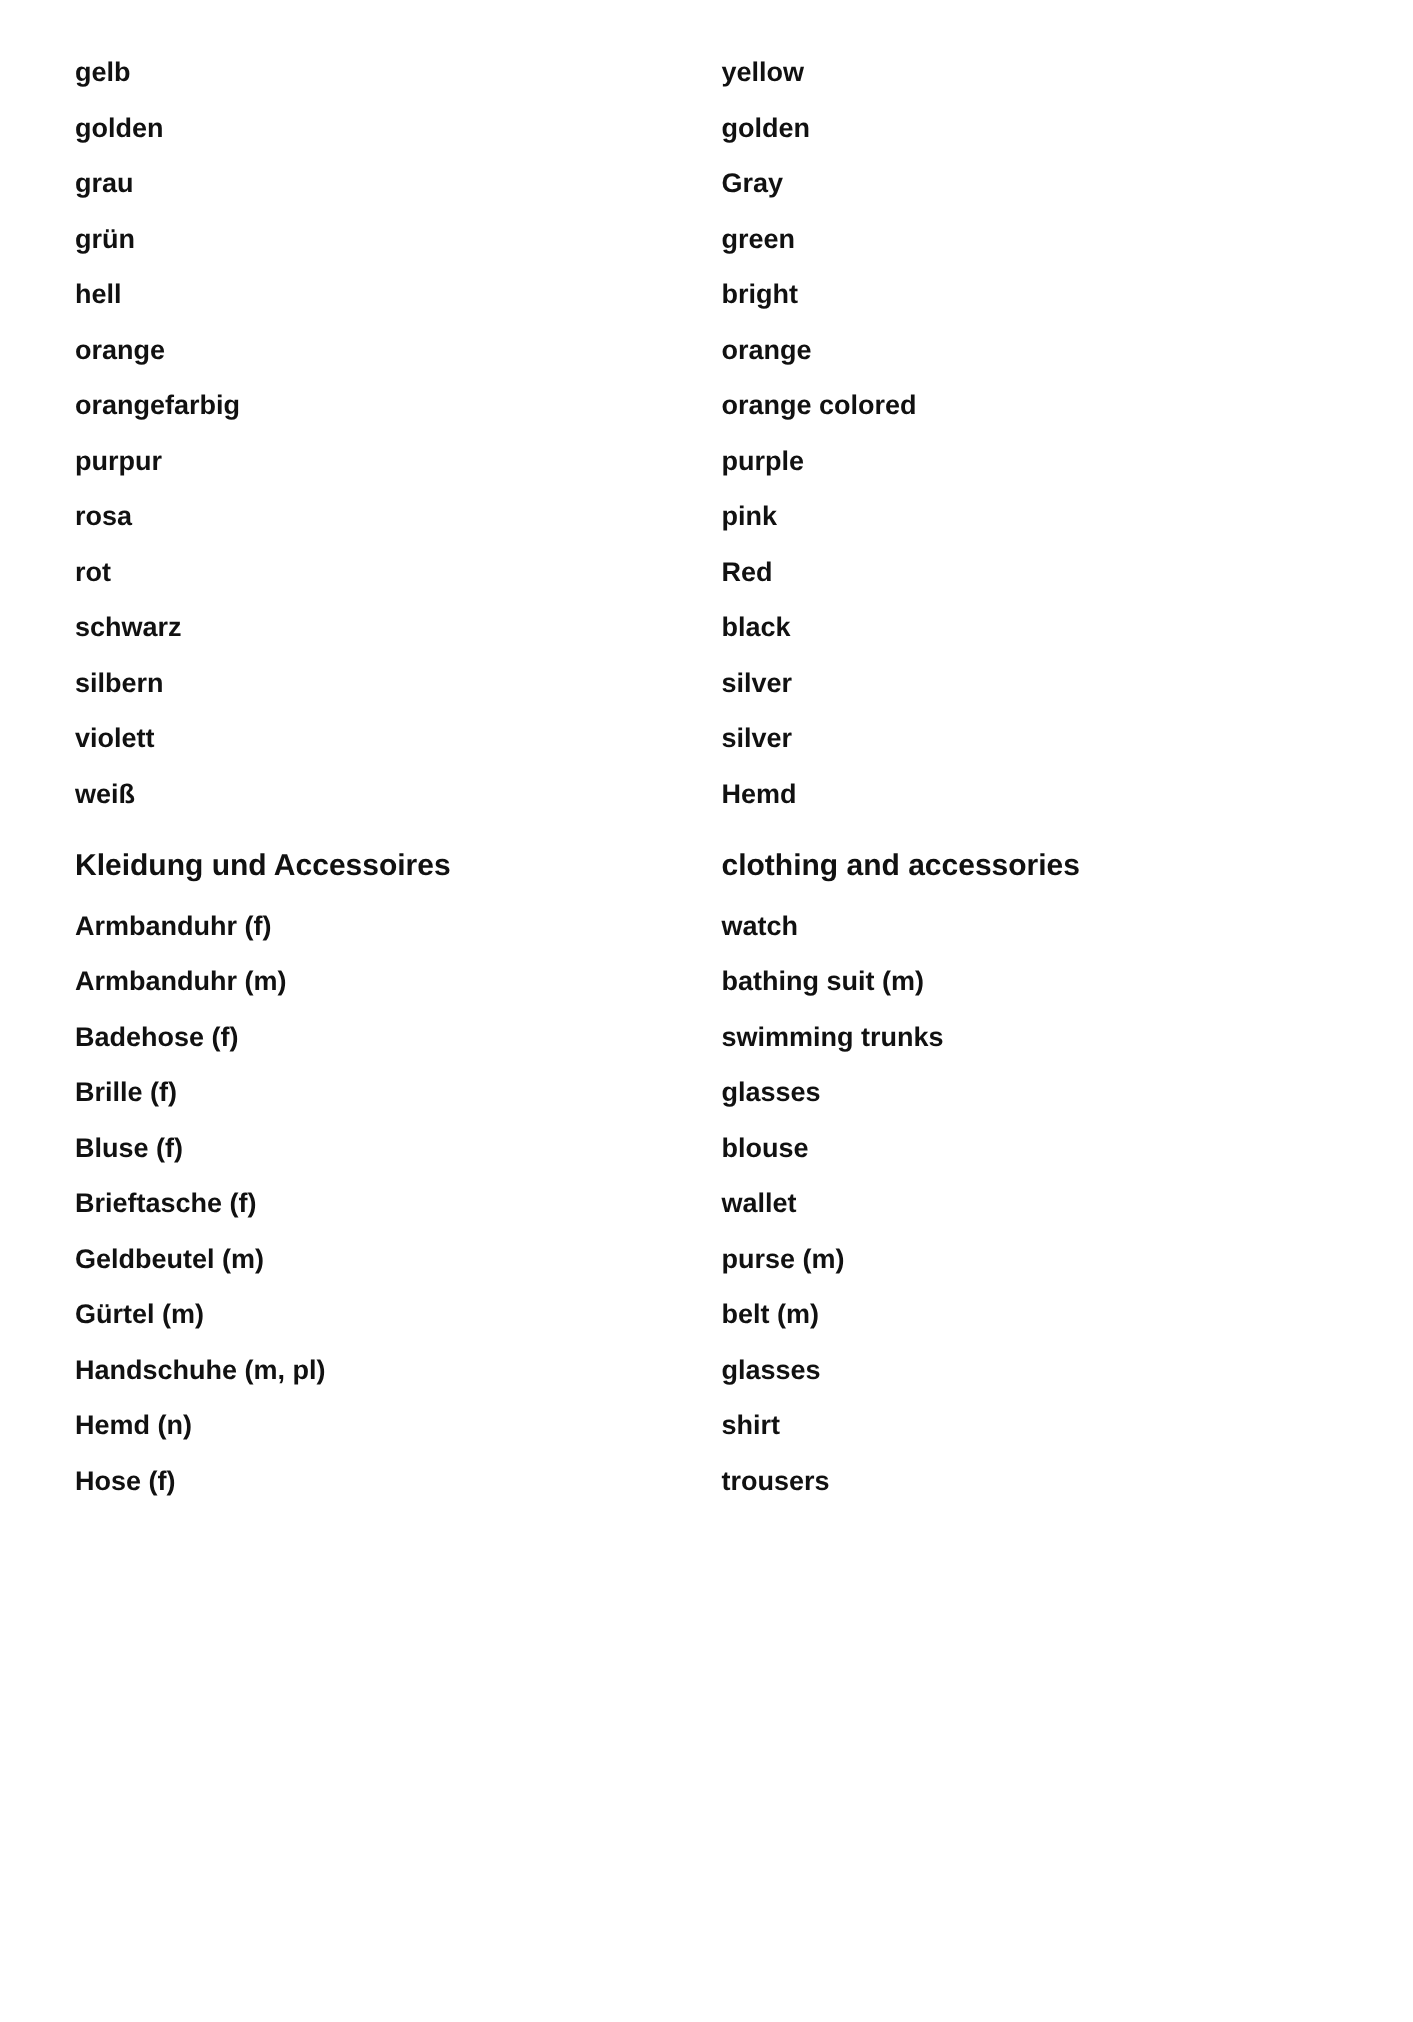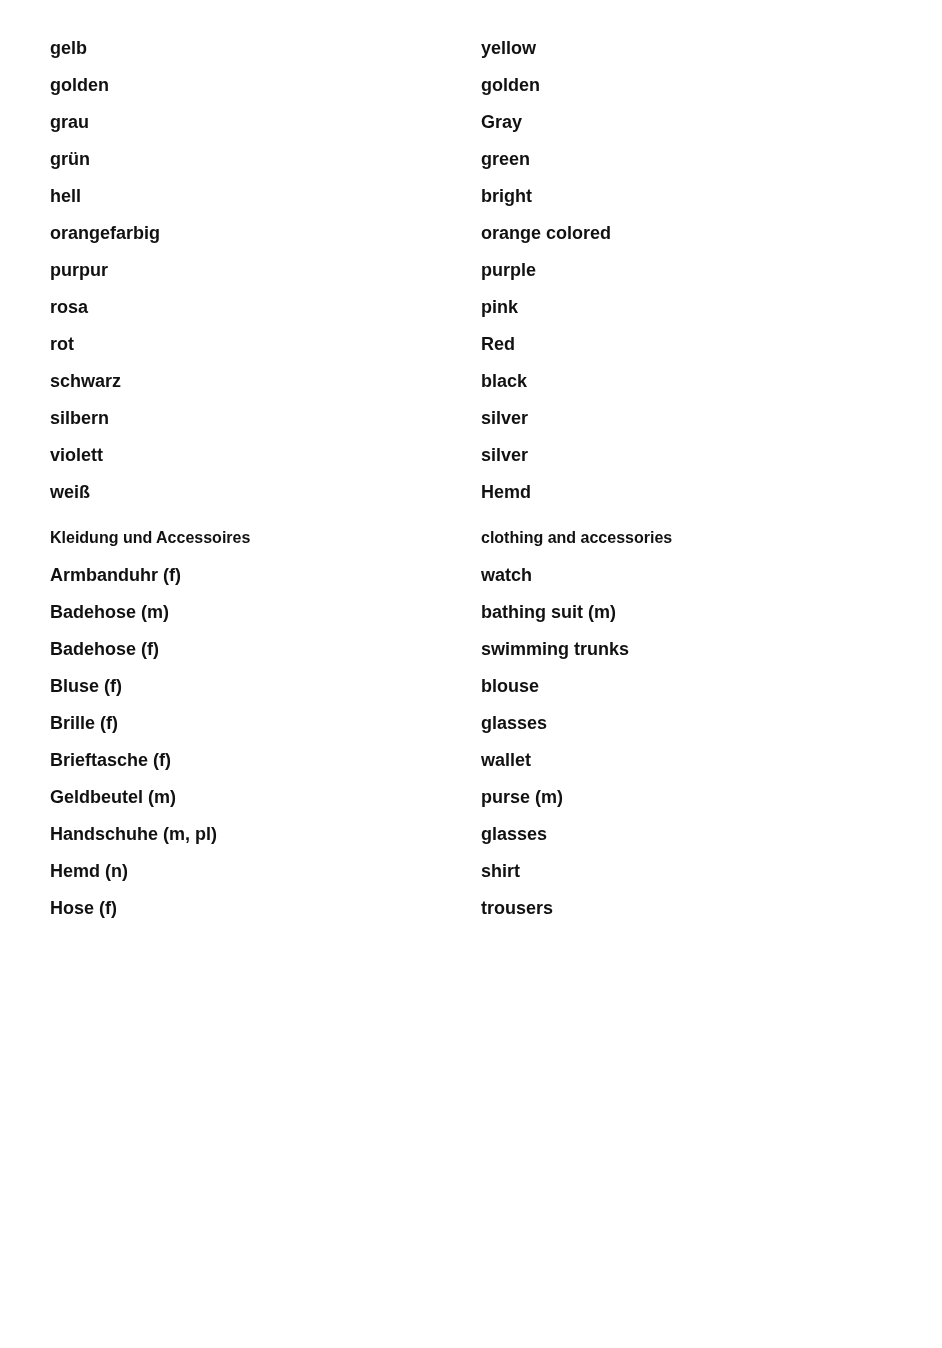--- a/index.html
+++ b/index.html
@@ -20,21 +20,21 @@
       width: 100%;
       border-collapse: collapse;
     }
     .vocab-table td {
       padding: 8px 10px;
       vertical-align: top;
       width: 50%;
     }
     .vocab-table tr.section-header td {
       font-weight: bold;
-      font-size: 16px;
+      font-size: 20px;
       padding-top: 18px;
       padding-bottom: 10px;
     }
     .vocab-table tr.normal-row td {
       font-weight: bold;
     }
   </style>
 </head>
 <body>
 
@@ -52,20 +52,24 @@
         <td>grau</td>
         <td>Gray</td>
       </tr>
       <tr class="normal-row">
         <td>grün</td>
         <td>green</td>
       </tr>
       <tr class="normal-row">
         <td>hell</td>
         <td>bright</td>
+      </tr>
+      <tr class="normal-row">
+        <td>orange</td>
+        <td>orange</td>
       </tr>
       <tr class="normal-row">
         <td>orangefarbig</td>
         <td>orange colored</td>
       </tr>
       <tr class="normal-row">
         <td>purpur</td>
         <td>purple</td>
       </tr>
       <tr class="normal-row">
@@ -94,42 +98,46 @@
       </tr>
       <tr class="section-header">
         <td>Kleidung und Accessoires</td>
         <td>clothing and accessories</td>
       </tr>
       <tr class="normal-row">
         <td>Armbanduhr (f)</td>
         <td>watch</td>
       </tr>
       <tr class="normal-row">
-        <td>Badehose (m)</td>
+        <td>Armbanduhr (m)</td>
         <td>bathing suit (m)</td>
       </tr>
       <tr class="normal-row">
         <td>Badehose (f)</td>
         <td>swimming trunks</td>
       </tr>
       <tr class="normal-row">
+        <td>Brille (f)</td>
+        <td>glasses</td>
+      </tr>
+      <tr class="normal-row">
         <td>Bluse (f)</td>
         <td>blouse</td>
-      </tr>
-      <tr class="normal-row">
-        <td>Brille (f)</td>
-        <td>glasses</td>
       </tr>
       <tr class="normal-row">
         <td>Brieftasche (f)</td>
         <td>wallet</td>
       </tr>
       <tr class="normal-row">
         <td>Geldbeutel (m)</td>
         <td>purse (m)</td>
+      </tr>
+      <tr class="normal-row">
+        <td>Gürtel (m)</td>
+        <td>belt (m)</td>
       </tr>
       <tr class="normal-row">
         <td>Handschuhe (m, pl)</td>
         <td>glasses</td>
       </tr>
       <tr class="normal-row">
         <td>Hemd (n)</td>
         <td>shirt</td>
       </tr>
       <tr class="normal-row">

